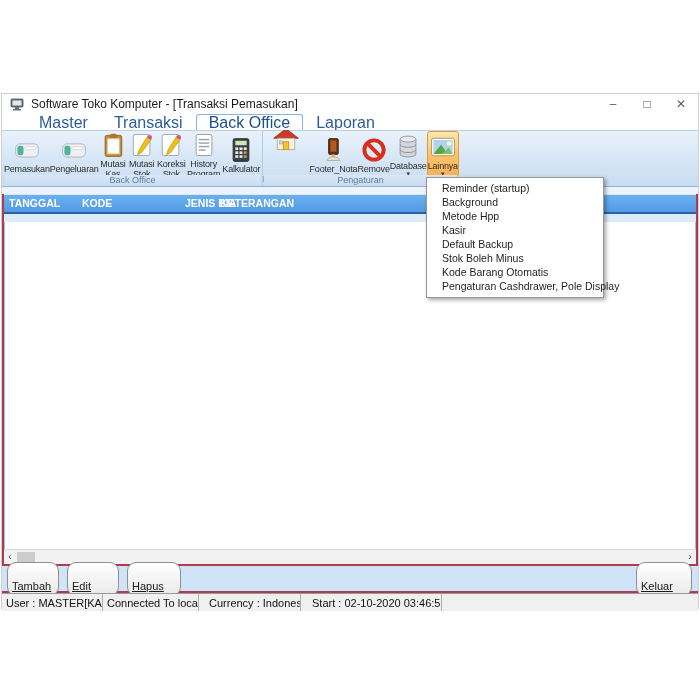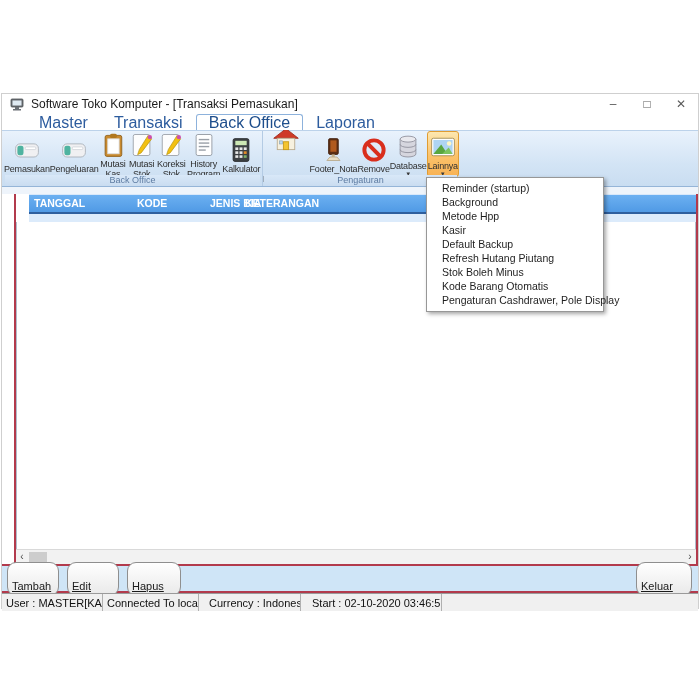--- a/index.html
+++ b/index.html
@@ -48,26 +48,26 @@
   .g0 .rbtn:nth-child(5){width:34px;} .g0 .rbtn:nth-child(6){width:38px;}
   .g0 .rbtn:nth-child(7){width:46px;}
   .g1 .rbtn:nth-child(1){width:50px;gap:20px;} .g1 .rbtn:nth-child(2){width:52px;}
   .g1 .rbtn:nth-child(3){width:36px;} .g1 .rbtn:nth-child(4){width:42px;}
   .g1 .rbtn:nth-child(5){width:38px;}
 
   
   .formgap{position:absolute;left:0;right:0;top:93px;height:7px;background:#eef4fb;}
 
   
-  .gridwrap{position:absolute;left:12px;right:0;top:100px;height:370px;
-            border-left:2px solid #b23a4c;border-right:2px solid #b23a4c;box-sizing:border-box;padding-left:13px;}
+  .gridwrap{position:absolute;left:0;right:0;top:100px;height:370px;
+            border-left:2px solid #b23a4c;border-right:2px solid #b23a4c;box-sizing:border-box;}
   .gridheader{position:relative;height:17px;background:linear-gradient(#6cb0f1,#509ae5);
               border-top:1px solid #d8e8fa;border-bottom:2px solid #2e5f9e;box-sizing:content-box;}
   .gcol{position:absolute;top:2px;font-size:10.5px;font-weight:bold;color:#ffffff;white-space:nowrap;}
-  .gcol.c0{left:5px;} .gcol.c1{left:78px;margin-left:30px;} .gcol.c2{left:181px;} .gcol.c3{left:216px;}
+  .gcol.c0{left:5px;} .gcol.c1{left:78px;} .gcol.c2{left:181px;} .gcol.c3{left:216px;}
   .gridlight{height:8px;background:#dcebfb;}
   .gridbody{position:absolute;left:0;right:0;top:28px;bottom:14px;background:#ffffff;
             border-left:1px solid #aebecd;border-right:1px solid #aebecd;box-sizing:border-box;}
   .hscroll{position:absolute;left:0;right:0;bottom:0;height:14px;background:#f2f2f2;
            border-top:1px solid #d9d9d9;display:flex;align-items:center;}
   .harrow{width:12px;text-align:center;font-size:10px;color:#4a4a4a;line-height:12px;}
   .hthumb{width:18px;height:10px;background:#cdcdcd;margin-left:1px;}
   .hspacer{flex:1;}
 
   
@@ -287,20 +287,19 @@
       <span class="scell s3">Start : 02-10-2020 03:46:59</span>
       <span class="scell s5"></span>
     </div>
 
     <div class="dropdown">
       <div class="mitem">Reminder (startup)</div>
       <div class="mitem">Background</div>
       <div class="mitem">Metode Hpp</div>
       <div class="mitem">Kasir</div>
       <div class="mitem">Default Backup</div>
-      <div class="mitem">Refresh Hutang Piutang</div>
       <div class="mitem">Stok Boleh Minus</div>
       <div class="mitem">Kode Barang Otomatis</div>
       <div class="mitem">Pengaturan Cashdrawer, Pole Display</div>
     </div>
 
   </div>
 </div>
 
 </body></html>

